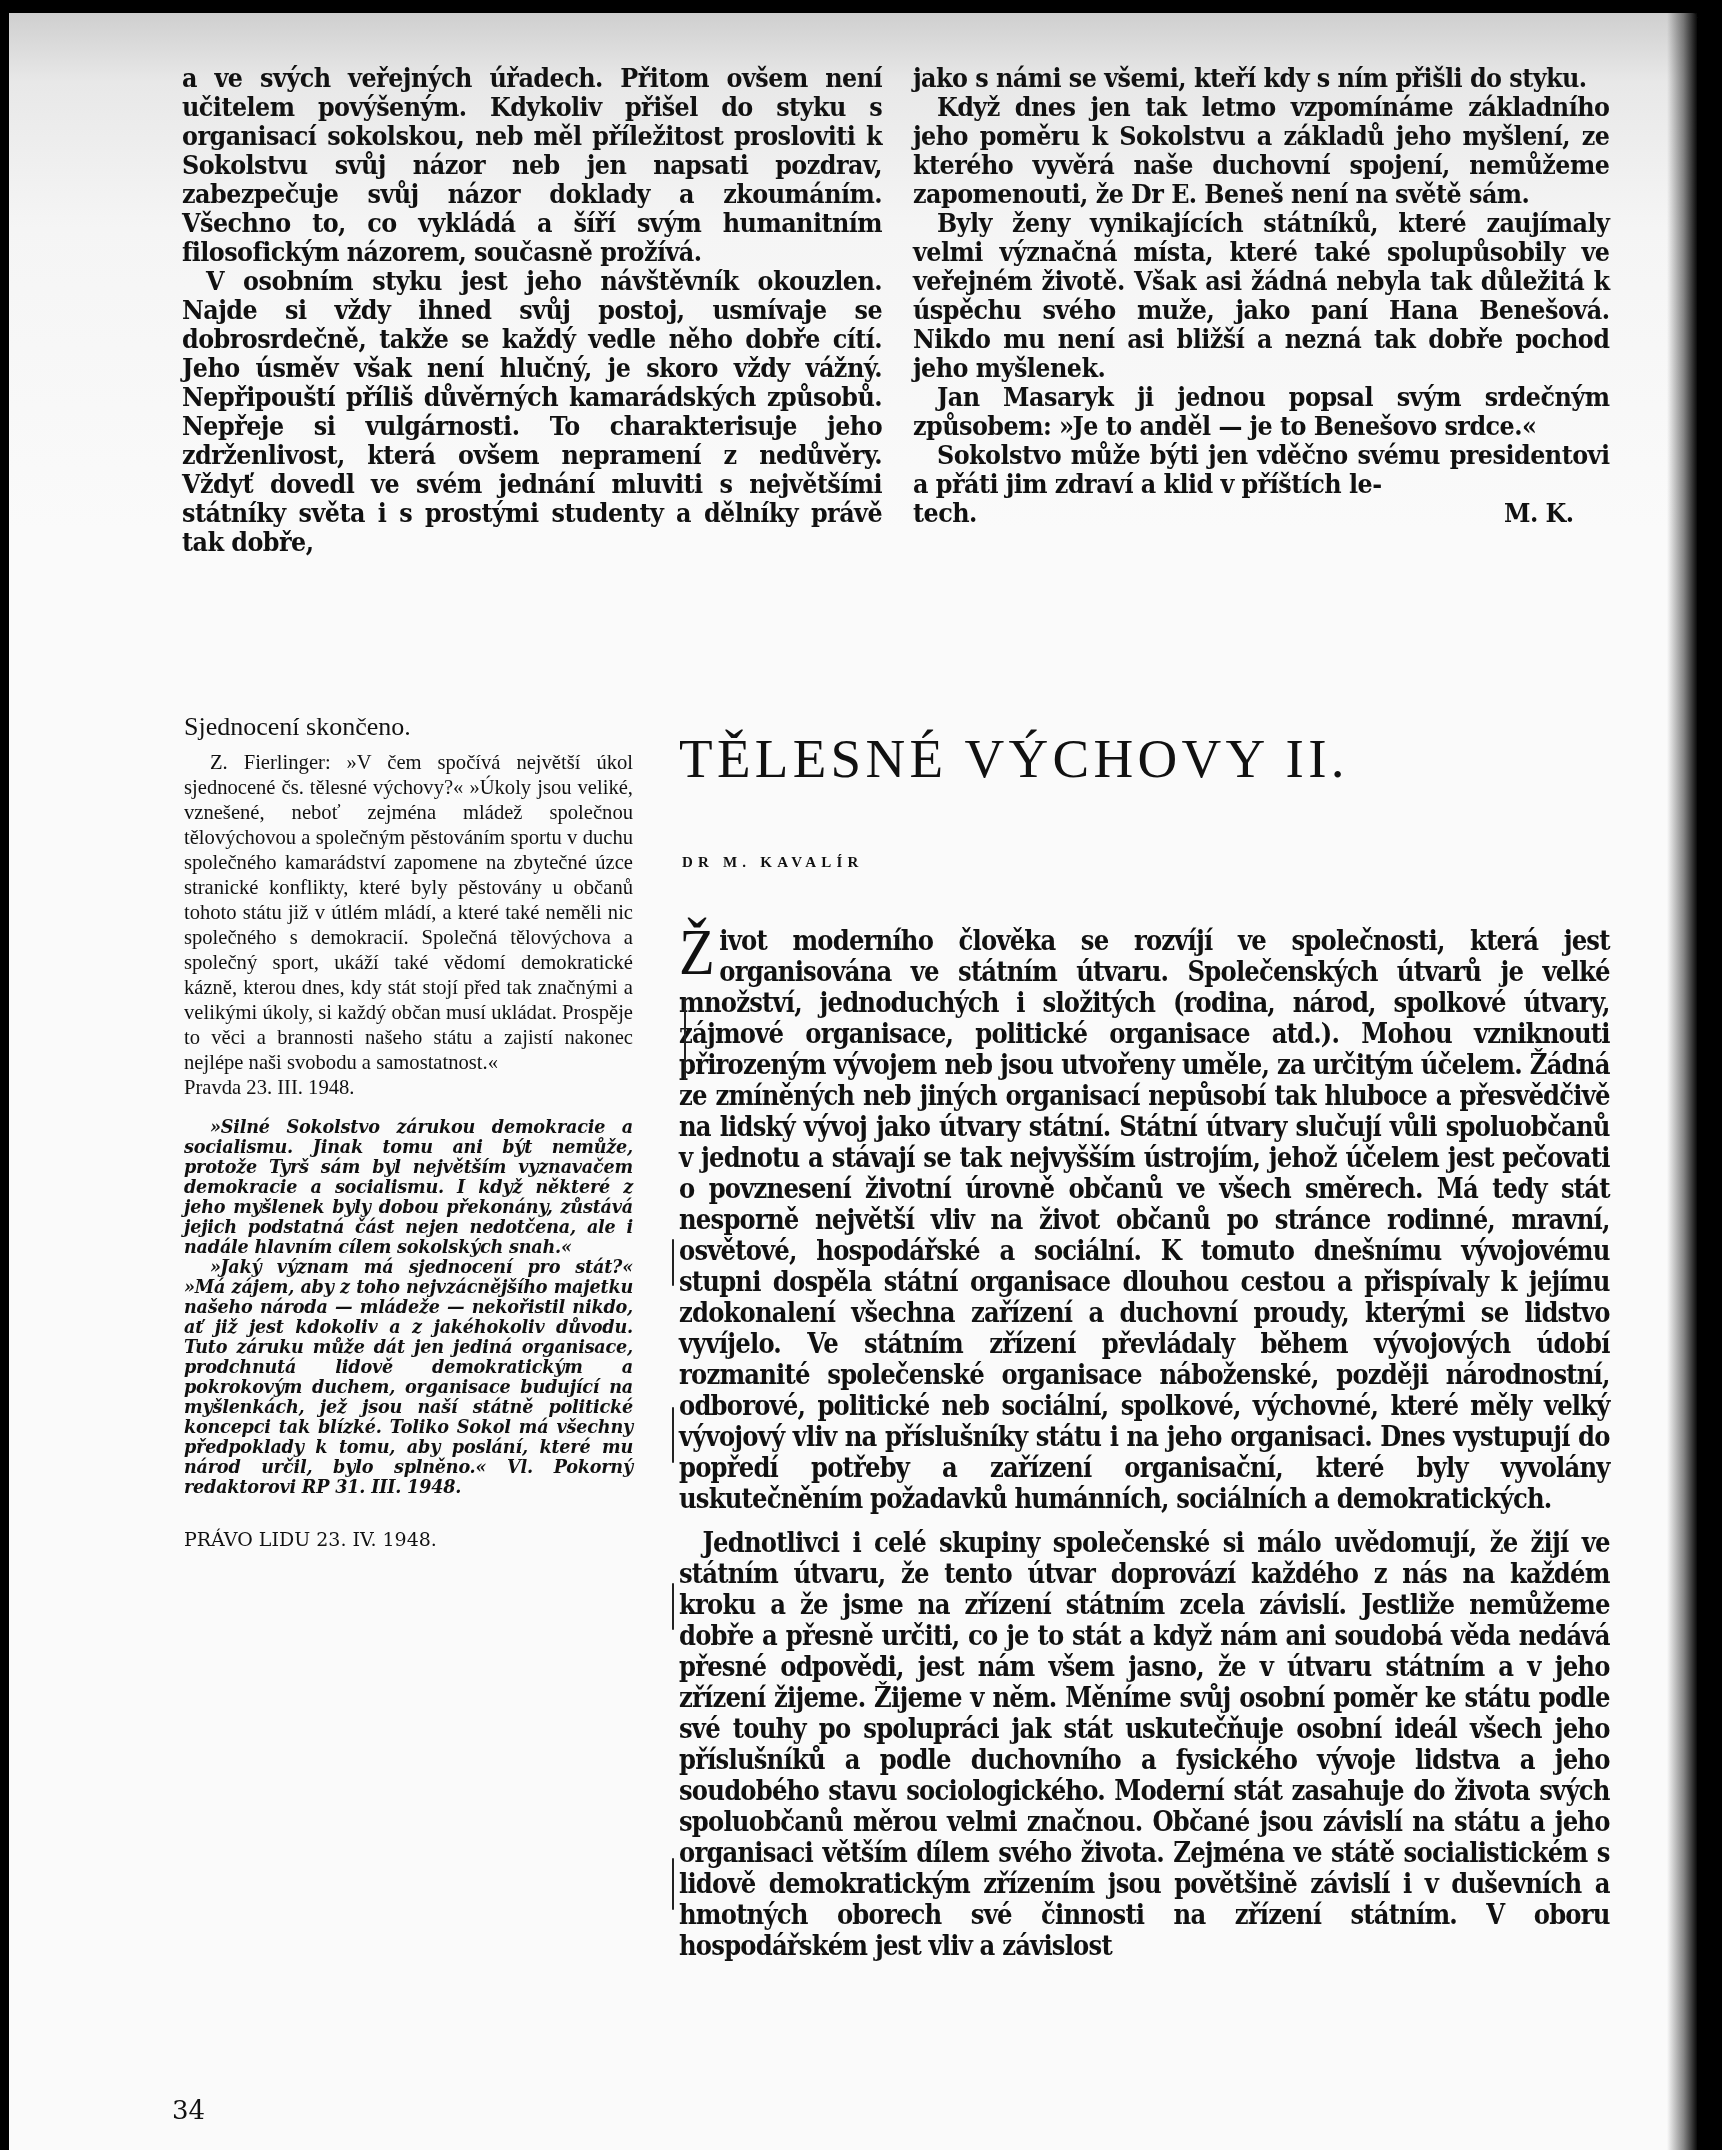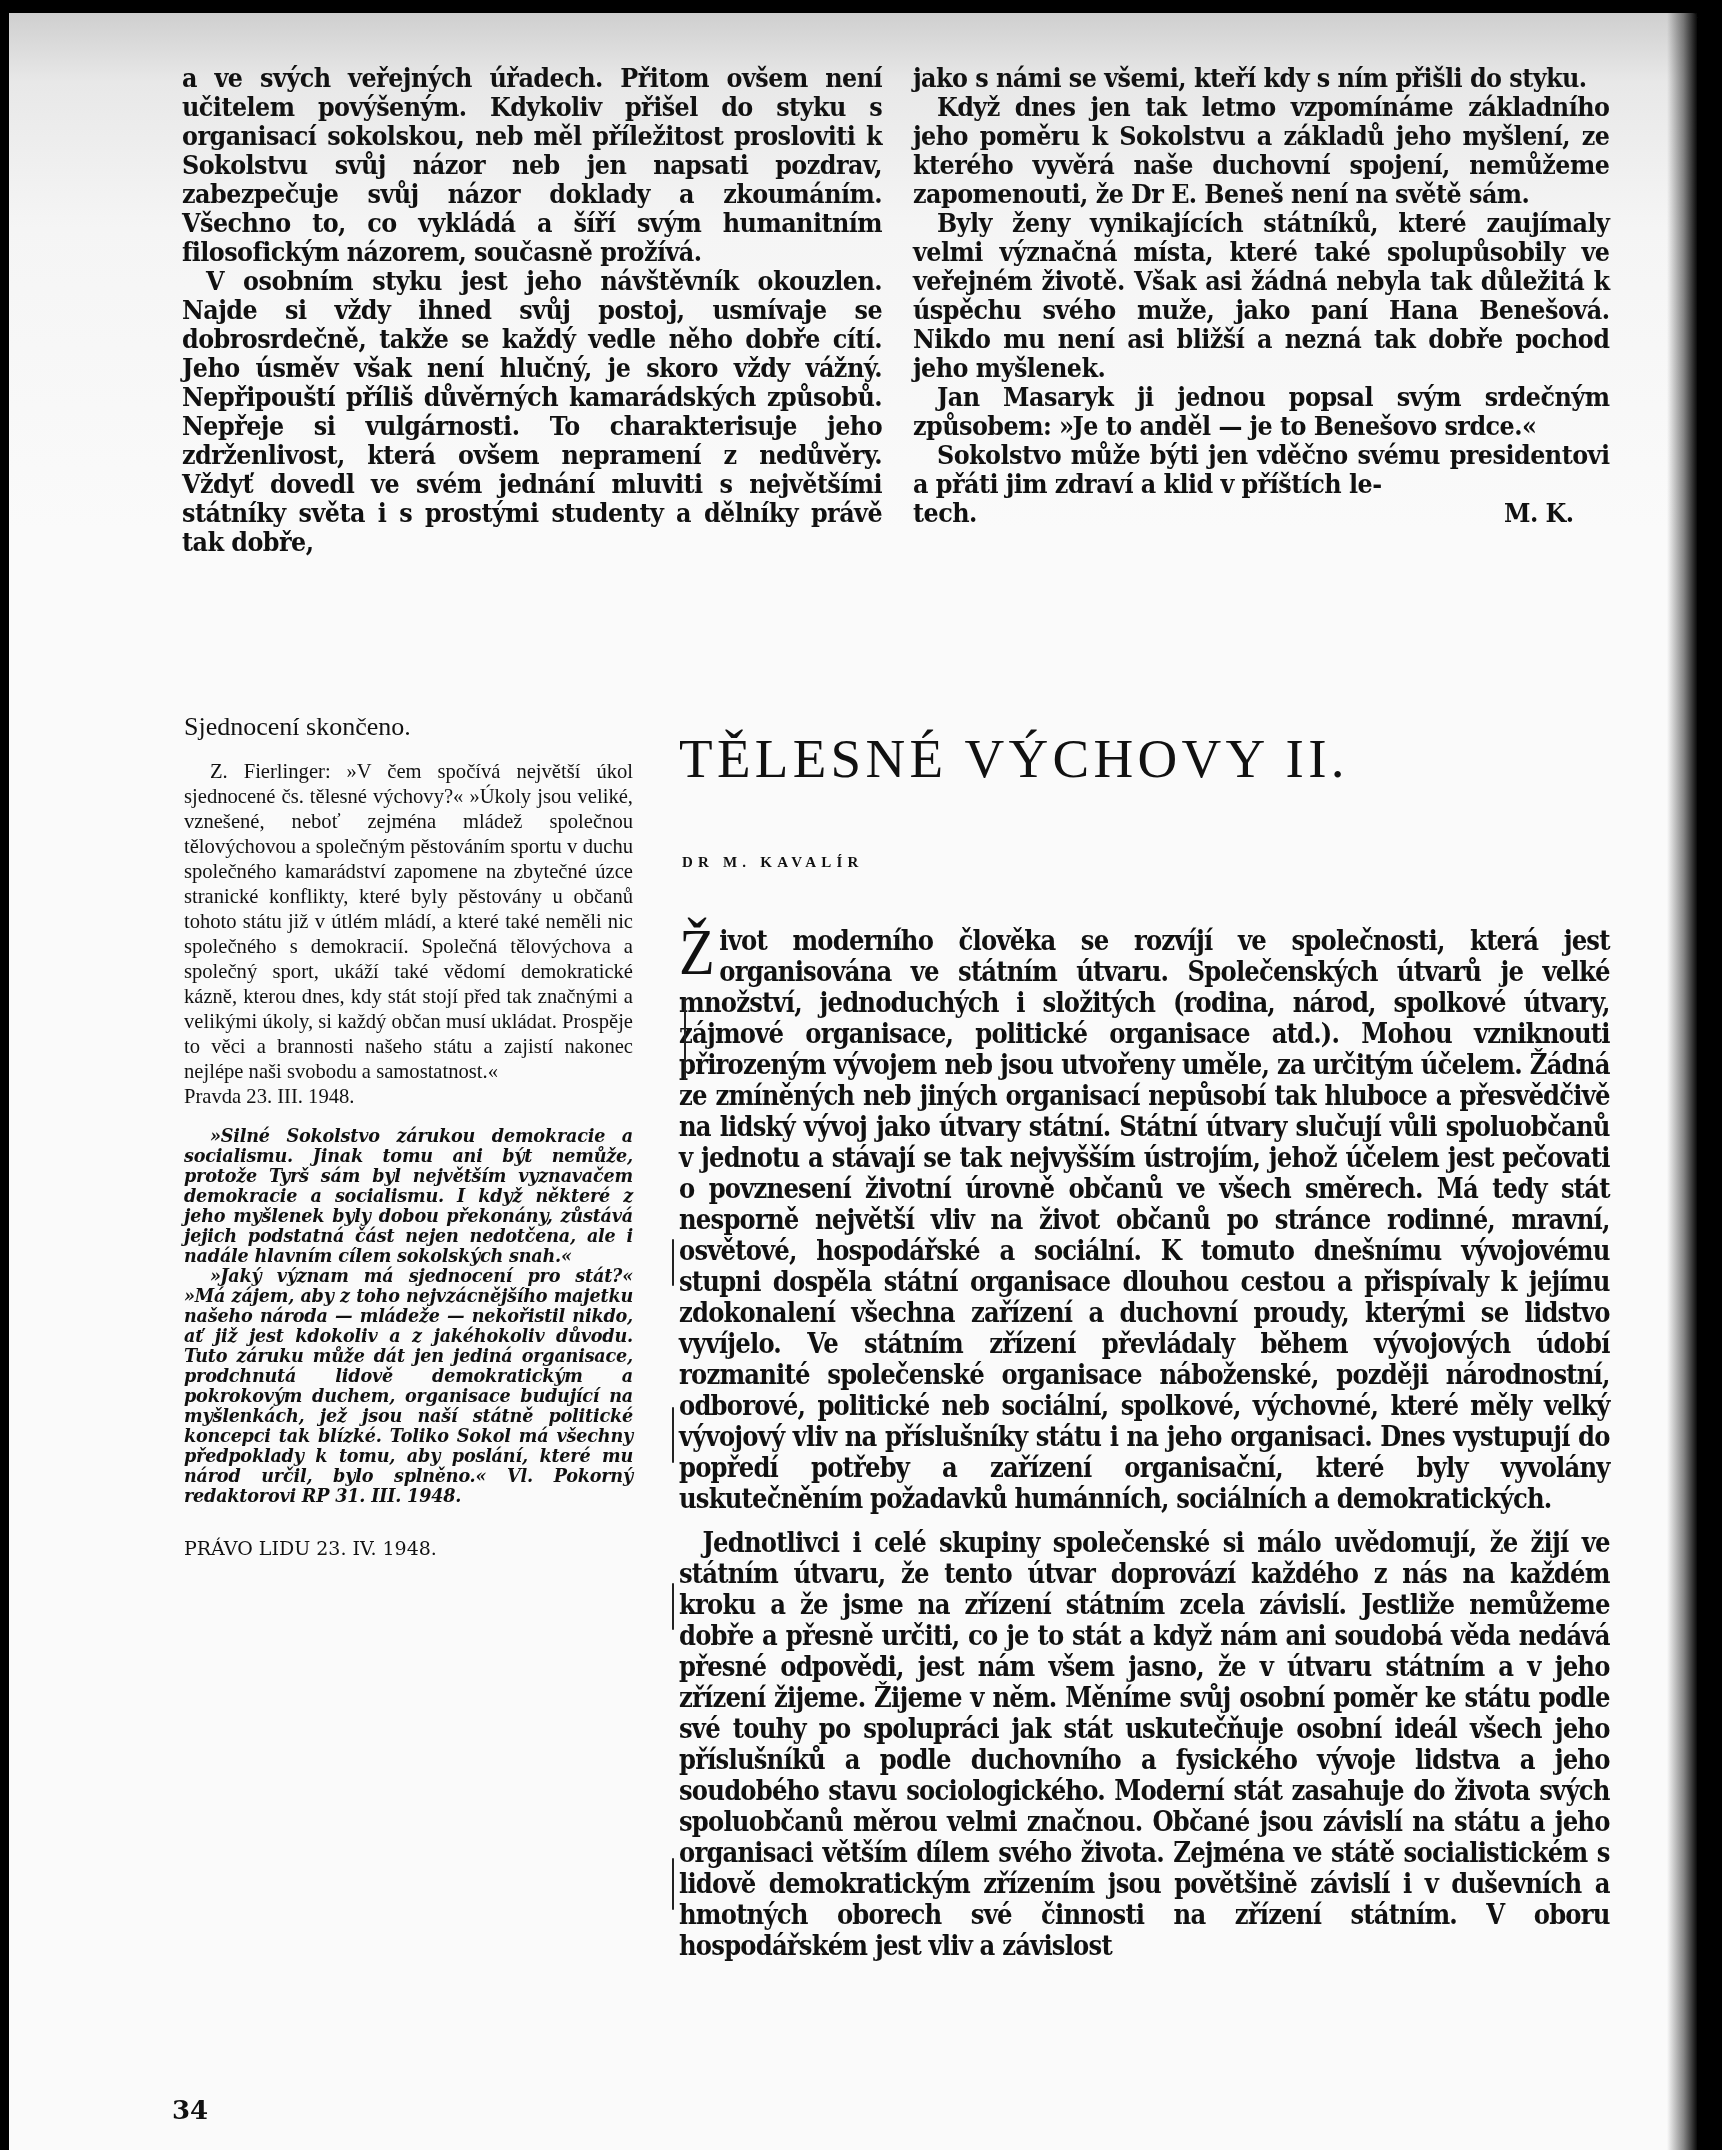--- a/index.html
+++ b/index.html
@@ -20,34 +20,34 @@
   }
   .col { position:absolute; text-align:justify; }
   .top-left { left:182px; top:64px; width:701px; font-size:26px; line-height:29px; font-weight:bold; letter-spacing:-0.6px; font-family:"DejaVu Serif", serif; transform:scaleX(0.92); transform-origin:left top; width:761px; }
   .top-right { left:913px; top:64px; width:701px; font-size:26px; line-height:29px; font-weight:bold; letter-spacing:-0.6px; transform:scaleX(0.92); transform-origin:left top; width:757px; }
   p { margin:0; }
   .indent { text-indent:26px; }
   .sign { display:flex; justify-content:space-between; }
   .sign span:last-child { margin-right:39px; }
 
   .side { left:184px; top:714px; width:449px; font-family:"Liberation Serif", serif; font-size:20.6px; line-height:25px; }
-  .side .head { font-size:26px; margin-bottom:20px; }
+  .side .head { font-size:26px; margin-bottom:11px; }
   .side .src-right { text-align:left; padding-right:26px; }
   .side .ital { font-style:italic; font-weight:bold; font-family:"DejaVu Serif", serif; font-size:17.6px; line-height:20px; letter-spacing:-0.2px; }
   .side .gap { height:17px; }
   .side .gap2 { height:30px; }
   .side .pravo { font-family:"DejaVu Serif", serif; font-size:19px; }
 
   .title { position:absolute; left:679px; top:714px; font-family:"Liberation Serif", serif; font-size:55px; line-height:90px; letter-spacing:4.3px; white-space:nowrap; }
   .author { position:absolute; left:682px; top:854px; font-family:Liberation Serif, serif; font-size:15px; font-weight:bold; letter-spacing:5.2px; }
   .main { left:679px; top:925px; width:931px; font-size:27px; line-height:31px; font-weight:bold; letter-spacing:-0.9px; transform:scaleX(0.9); transform-origin:left top; width:1034px; }
   .dropcap { font-size:65px; line-height:52px; float:left; margin-right:6px; margin-top:0.9px; font-weight:normal; font-family:"Liberation Serif", serif; }
   .para-gap { height:13px; }
 
-  .pagenum { position:absolute; left:172px; top:2095px; font-family:"DejaVu Serif", serif; font-weight:bold; font-size:26px; }
+  .pagenum { position:absolute; left:172px; top:2095px; font-family:"DejaVu Serif", serif; font-weight:normal; font-size:26px; }
   .mark { position:absolute; width:2.2px; background:#222; border-radius:1.3px; }
 </style>
 </head>
 <body>
 
 <div class="page">
   <div class="edge-right"></div>
 </div>
 
 <div class="col top-left">

